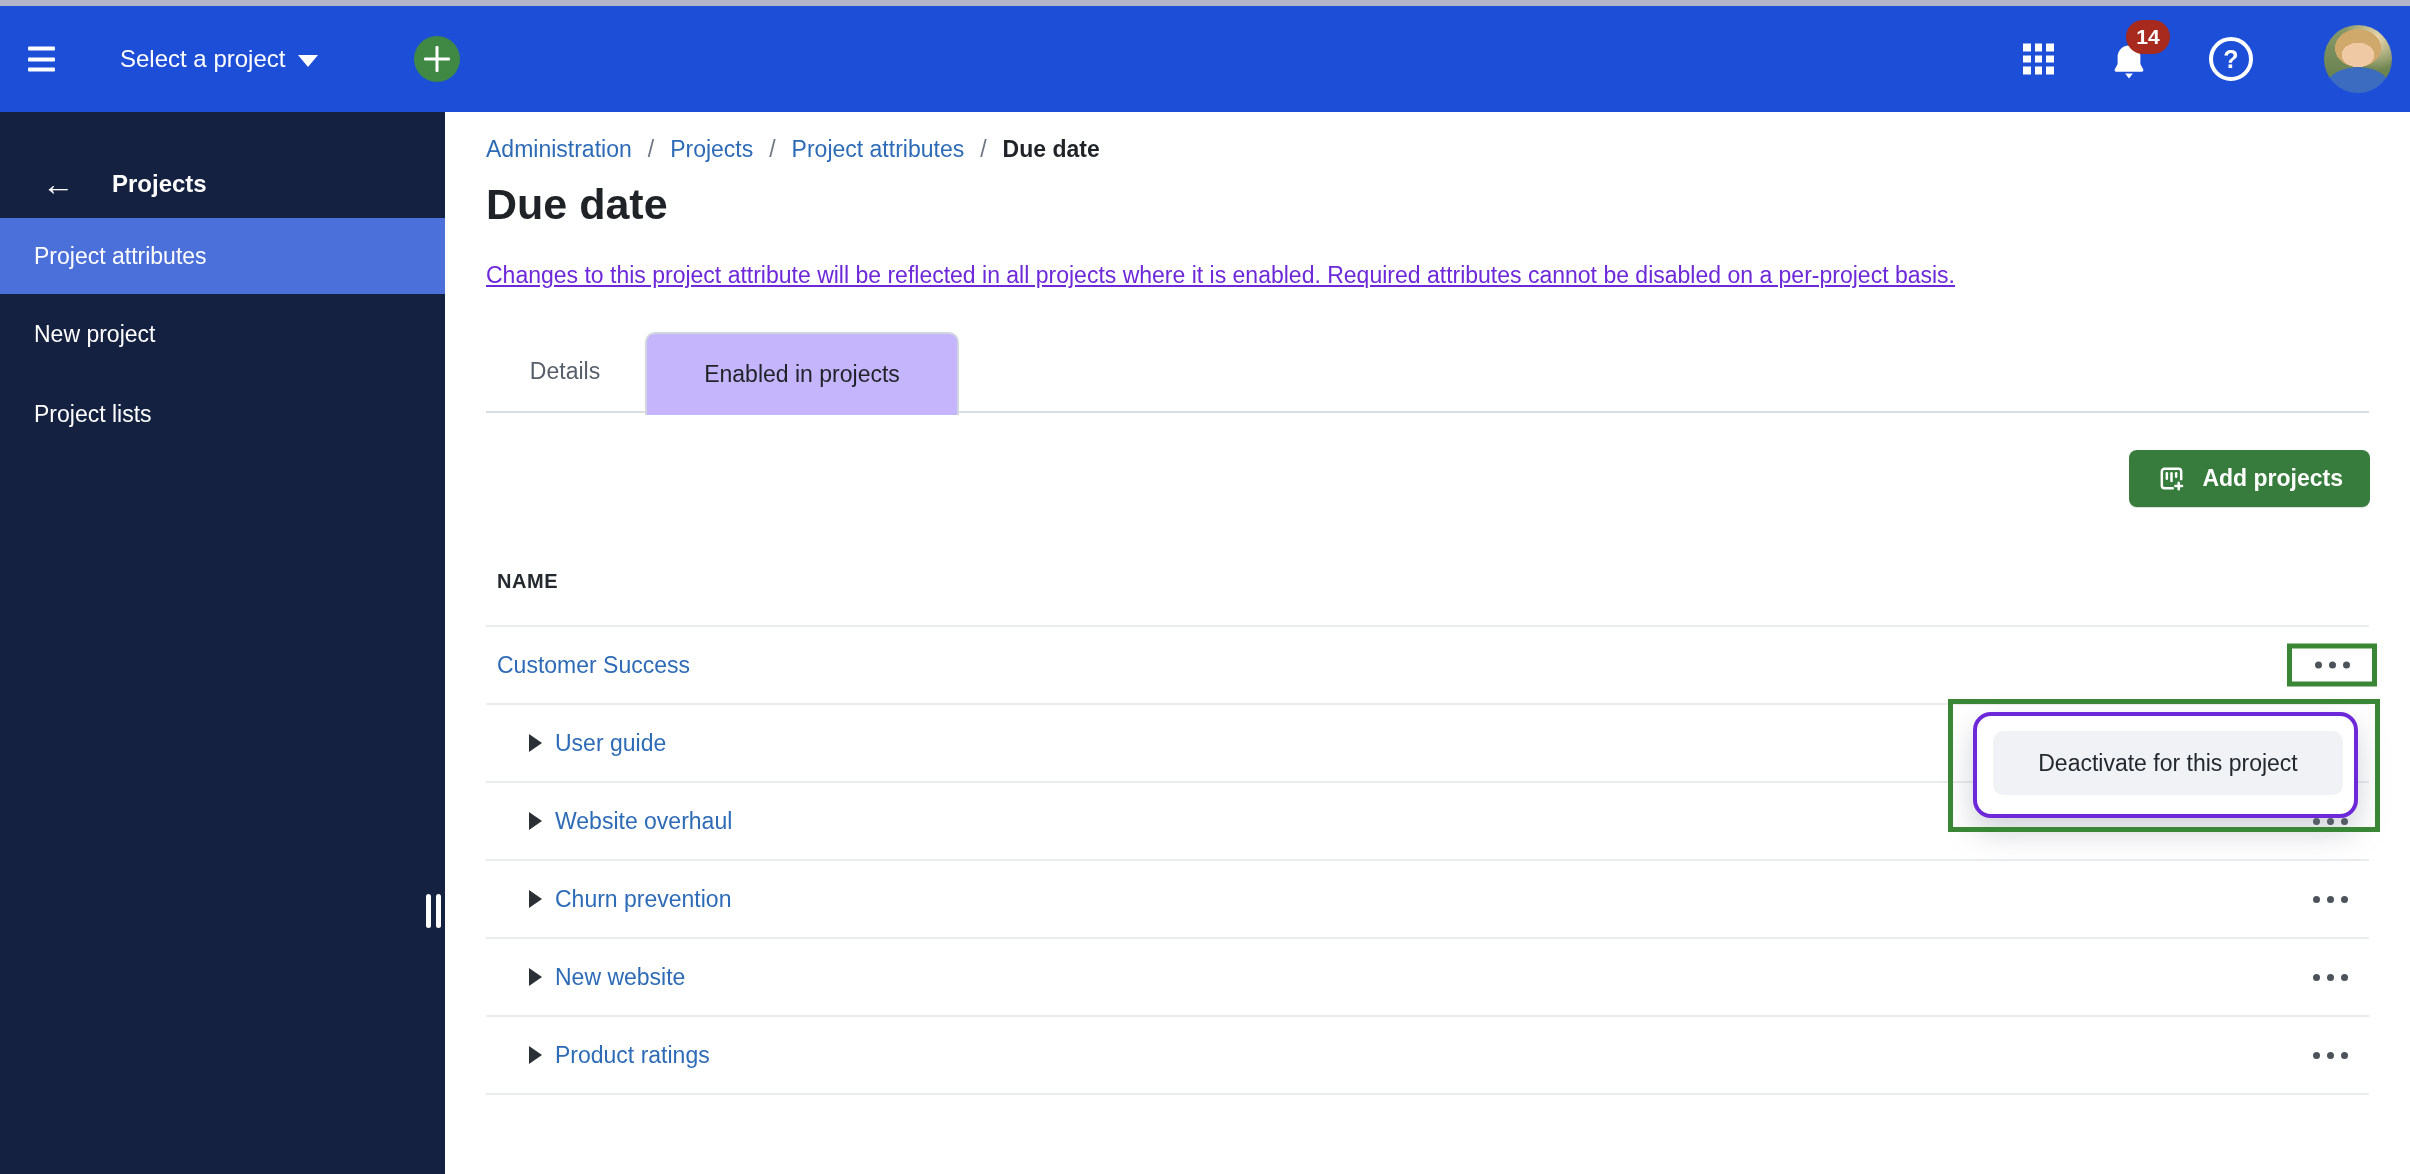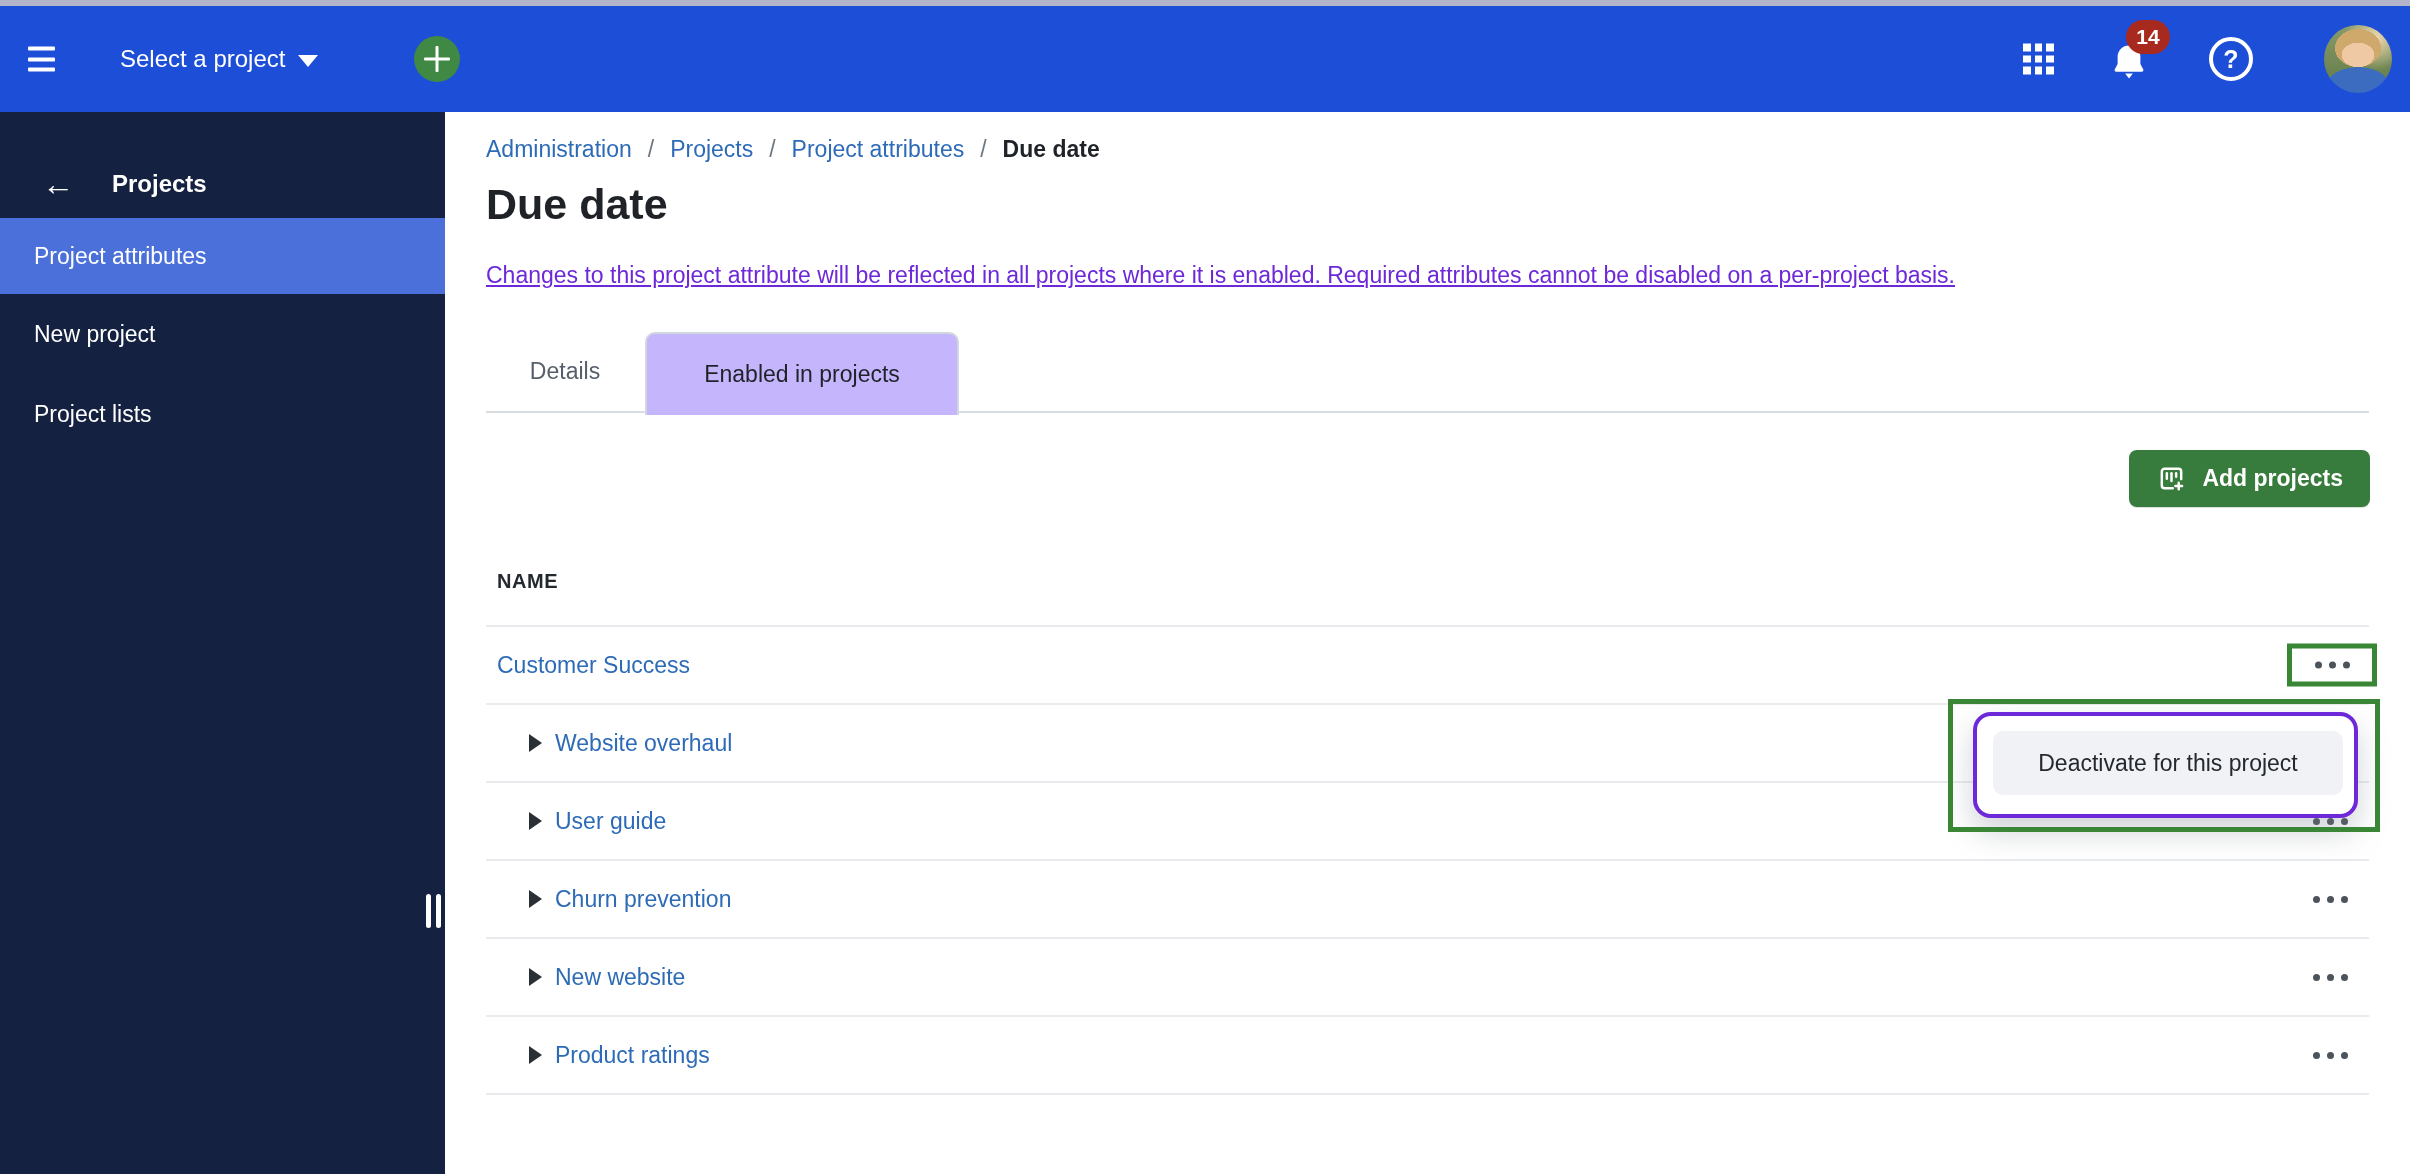--- a/index.html
+++ b/index.html
@@ -226,31 +226,31 @@
         <span class="row-label">Customer Success</span>
         <div class="more-btn annotated">
             <i></i>
             <i></i>
             <i></i>
           </div>
       </div>
 
       <div class="row child">
         <span class="expand-arrow"></span>
+        <span class="row-label">User guide</span>
+        <div class="more-btn">
+            <i></i>
+            <i></i>
+            <i></i>
+          </div>
+      </div>
+
+      <div class="row child">
+        <span class="expand-arrow"></span>
         <span class="row-label">Website overhaul</span>
-        <div class="more-btn">
-            <i></i>
-            <i></i>
-            <i></i>
-          </div>
-      </div>
-
-      <div class="row child">
-        <span class="expand-arrow"></span>
-        <span class="row-label">User guide</span>
         <div class="more-btn">
             <i></i>
             <i></i>
             <i></i>
           </div>
       </div>
 
       <div class="row child">
         <span class="expand-arrow"></span>
         <span class="row-label">Churn prevention</span>

